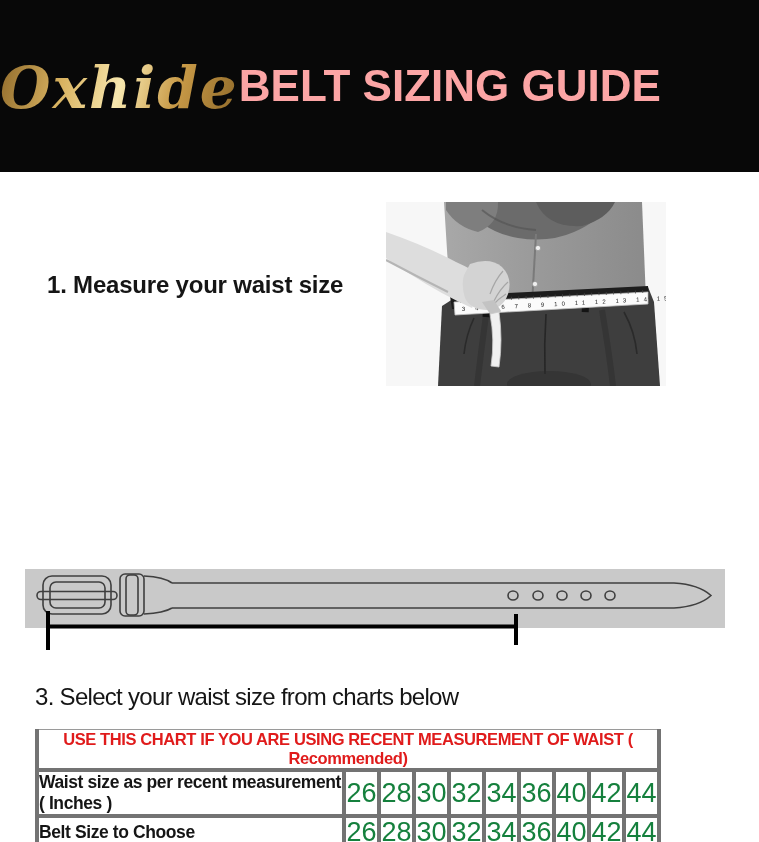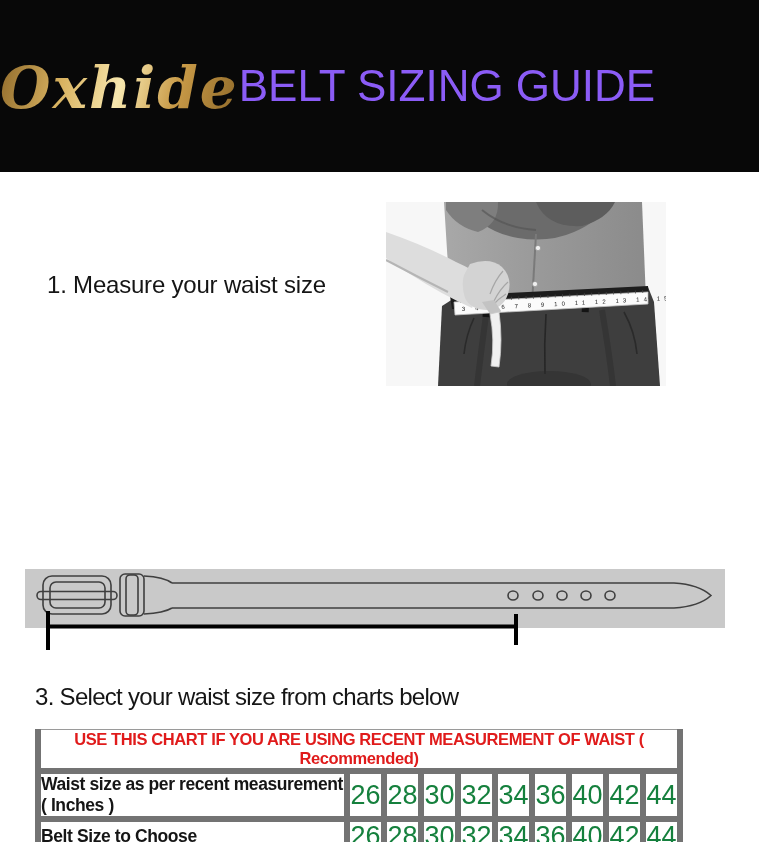--- a/index.html
+++ b/index.html
@@ -7,36 +7,36 @@
         font-family:"Liberation Sans",sans-serif;color:#151515;}
 
   
   .hdr{position:absolute;left:0;top:0;width:759px;height:172px;background:#080808;
        display:flex;flex-direction:row;align-items:center;}
   .logo{margin-top:4px;height:96px;display:flex;align-items:center;
         font-family:"DejaVu Serif",serif;font-style:italic;font-weight:bold;font-size:58px;
         background:linear-gradient(105deg,#8a6527 0%,#d9b361 28%,#f7e7ae 50%,#c89a47 72%,#8a6527 100%);
         -webkit-background-clip:text;background-clip:text;color:transparent;letter-spacing:2px;}
   .logo::first-letter{font-size:1.45em;}
-  .hdr-title{color:#8b5cf6;font-weight:normal;font-size:44px;letter-spacing:0px;margin-top:0px;}
+  .hdr-title{color:#fca5a5;font-weight:bold;font-size:44px;letter-spacing:0px;margin-top:0px;}
 
   
   .step{position:absolute;white-space:nowrap;}
-  .step1{left:47px;top:271px;font-size:24px;font-weight:normal;letter-spacing:-0.2px;}
+  .step1{left:47px;top:271px;font-size:24px;font-weight:bold;letter-spacing:-0.2px;}
   .step2{left:38px;top:482px;font-size:24px;font-weight:bold;letter-spacing:-0.7px;line-height:31px;white-space:normal;width:720px;}
   .step2 .l2{padding-left:7px;}
   .step3{left:35px;top:683px;font-size:24px;font-weight:normal;letter-spacing:-0.7px;}
 
   
   .photo{position:absolute;left:386px;top:202px;width:280px;height:184px;}
   .beltfig{position:absolute;left:0;top:555px;width:759px;height:100px;}
 
   
   .chart{position:absolute;left:35px;top:729px;border-collapse:collapse;table-layout:fixed;}
-  .chart td{border:6px solid #737373;padding:0;}
+  .chart td{border:4px solid #737373;padding:0;}
   .chart tr.toprow td{border-top:1px solid #9a9a9a;margin-top:6px;}
   .chart-head{height:27px;text-align:center;color:#e01b1b;font-weight:bold;font-size:16.5px;letter-spacing:-0.4px;}
   .label-cell{width:303px;font-weight:bold;font-size:17.5px;letter-spacing:-0.4px;padding-left:5px;height:29px;}
   .num-cell{width:31px;font-size:27px;text-align:center;color:#15803d;line-height:1;}
 </style>
 </head>
 <body>
 
 <div class="page">
 

